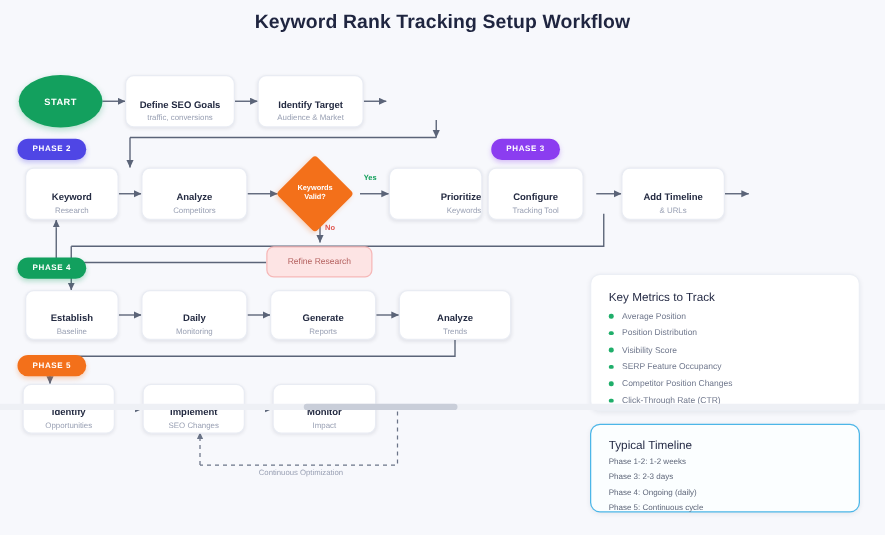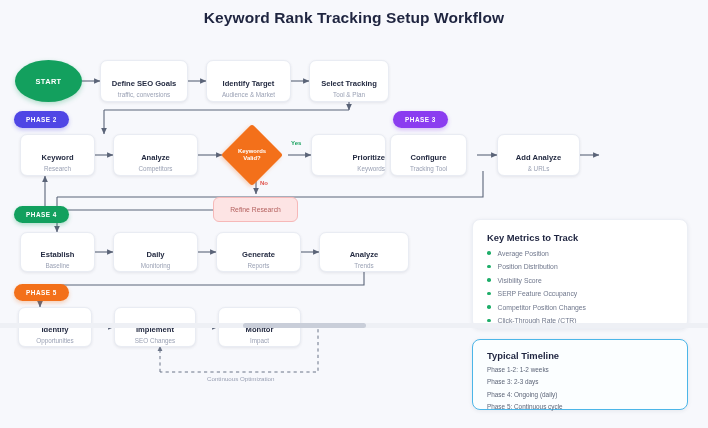--- a/index.html
+++ b/index.html
@@ -73,21 +73,21 @@
   .elabel.yes{color:#15a05c;}
   .elabel.no{color:#e0564f;}
   .elabel.loop{color:#9aa1b4;font-weight:normal;font-size:6.2px;}
 
   
   .panel{
     position:absolute;box-sizing:border-box;background:#fff;
     border:1px solid #eceff5;border-radius:8px;
     box-shadow:0 1px 4px rgba(28,35,60,.08);
   }
-  .panel-h{font-size:9.4px;font-weight:bold;color:#1f2540;}
+  .panel-h{font-size:9.4px;font-weight:normal;color:#1f2540;}
   .metric-row{display:flex;align-items:center;margin-top:6.5px;}
   .dot{width:3.6px;height:3.6px;border-radius:50%;background:#1fae6a;margin-right:7px;flex:none;}
   .metric-row span{font-size:6.8px;color:#6f778c;}
 
   .panel.timeline{border:1px solid #4cb6e8;background:#fbfeff;}
   .tl-row{font-size:6.4px;color:#5d6578;margin-top:5.2px;}
 
   
   .scroll-track{position:absolute;left:0;bottom:0;width:708px;height:5px;background:#eef0f5;}
   .scroll-thumb{position:absolute;bottom:0;left:243px;width:123px;height:5px;background:#c9ced9;border-radius:3px;}
@@ -172,24 +172,20 @@
   </div>
 
   <div class="node" style="left:100px;top:60px;width:88px;height:42px;">
     <div class="nt">Define SEO Goals</div>
     <div class="ns">traffic, conversions</div>
   </div>
   <div class="node" style="left:206px;top:60px;width:85px;height:42px;">
     <div class="nt">Identify Target</div>
     <div class="ns">Audience &amp; Market</div>
   </div>
-  <div class="node" style="left:309px;top:60px;width:80px;height:42px;">
-    <div class="nt">Select Tracking</div>
-    <div class="ns">Tool &amp; Plan</div>
-  </div>
 
   <div class="badge p2" style="left:14px;top:111px;width:55px;">PHASE 2</div>
   <div class="badge p3" style="left:393px;top:111px;width:55px;">PHASE 3</div>
   <div class="badge p4" style="left:14px;top:206px;width:55px;">PHASE 4</div>
   <div class="badge p5" style="left:14px;top:284px;width:55px;">PHASE 5</div>
 
   <div class="node" style="left:20px;top:134px;width:75px;height:42px;">
     <div class="nt">Keyword</div>
     <div class="ns">Research</div>
   </div>
@@ -210,21 +206,21 @@
 
   <div class="node" style="left:311px;top:134px;width:75px;height:42px;align-items:flex-end;">
     <div class="nt">Prioritize</div>
     <div class="ns">Keywords</div>
   </div>
   <div class="node" style="left:390px;top:134px;width:77px;height:42px;">
     <div class="nt">Configure</div>
     <div class="ns">Tracking Tool</div>
   </div>
   <div class="node" style="left:497px;top:134px;width:83px;height:42px;">
-    <div class="nt">Add Analyze</div>
+    <div class="nt">Add Timeline</div>
     <div class="ns">&amp; URLs</div>
   </div>
 
   <div class="refine" style="left:213px;top:197px;width:85px;height:25px;">
     <span>Refine Research</span>
   </div>
 
   <div class="node" style="left:20px;top:232px;width:75px;height:40px;">
     <div class="nt">Establish</div>
     <div class="ns">Baseline</div>

